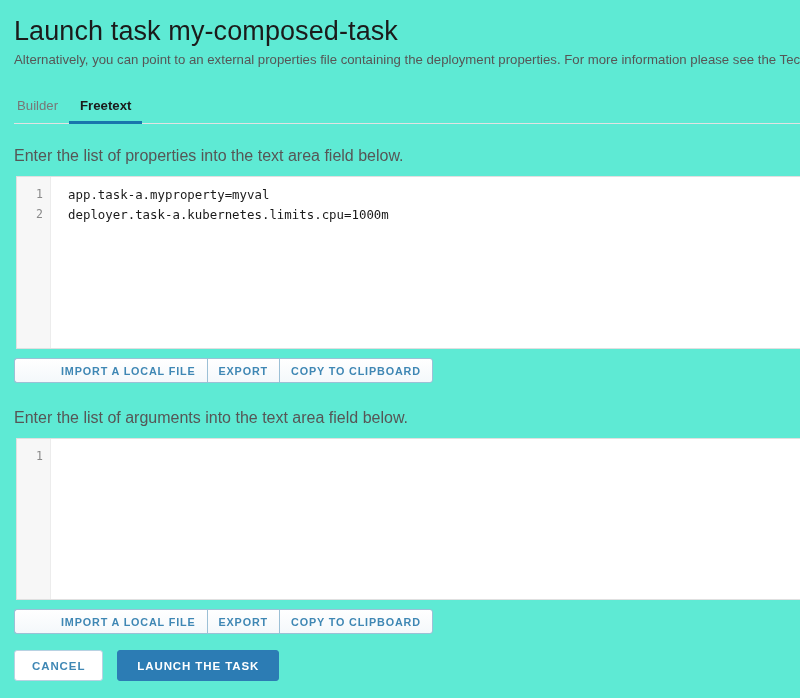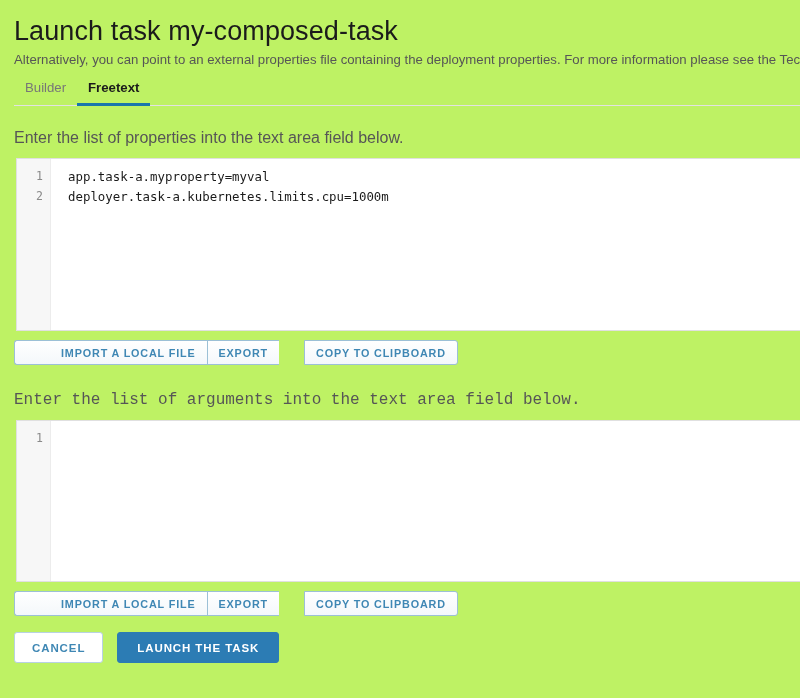--- a/index.html
+++ b/index.html
@@ -13,21 +13,21 @@
     background: #fdfdfd;
     font-family: "Liberation Sans", sans-serif;
     color: #313131;
   }
 
   .page {
     position: relative;
     width: 800px;
     height: 698px;
     overflow: hidden;
-    background: #bef264;
+    background: #5eead4;
   }
 
   
   .page-title {
     margin: 0;
     padding: 13px 0 0 14px;
     font-size: 27px;
     font-weight: 300;
     line-height: 36px;
     letter-spacing: 0.1px;
@@ -45,22 +45,22 @@
     font-size: 13.2px;
     line-height: 22px;
     color: #565656;
     white-space: nowrap;
   }
   .intro p.first { padding-top: 12px; }
 
   
   .tabs {
     position: relative;
-    margin-top: 6px;
-    padding-left: 14px;
+    margin-top: 24px;
+    padding-left: 6px;
     height: 29px;
     text-decoration: underline;
   }
   .tabs::after {
     content: "";
     position: absolute;
     left: 14px;
     right: 0;
     bottom: 0;
     height: 1px;
@@ -94,21 +94,21 @@
   }
 
   
   .field-label {
     padding: 22px 0 10px 14px;
     font-size: 16px;
     line-height: 20px;
     color: #565656;
     white-space: nowrap;
   }
-  .field-label.second { padding-top: 25px; font-family: Liberation Mono, monospace; }
+  .field-label.second { padding-top: 25px; }
 
   
   .editor {
     position: relative;
     margin-left: 16px;
     margin-right: -40px;   
     background: #ffffff;
     border: 1px solid #e0e0e0;
     overflow: hidden;
   }
@@ -166,21 +166,21 @@
     color: #3f87b4;
     background: linear-gradient(#ffffff, #f4f8fb);
     border: 1px solid #9cc0d6;
     border-right-width: 0;
     padding: 6px 11px 6px 11px;
     line-height: 13px;
     height: 25px;
     cursor: pointer;
     white-space: nowrap;
   }
-  .btn-group .btn:last-child { border-right-width: 1px; margin-left: 25px; }
+  .btn-group .btn:last-child { border-right-width: 1px; }
   .btn-group .btn:first-child { border-radius: 3px 0 0 3px; padding-left: 46px; }
   .btn-group .btn:last-child  { border-radius: 0 3px 3px 0; }
 
   
   .actions {
     display: flex;
     align-items: center;
     margin: 16px 0 0 14px;
   }
   .btn-secondary {

